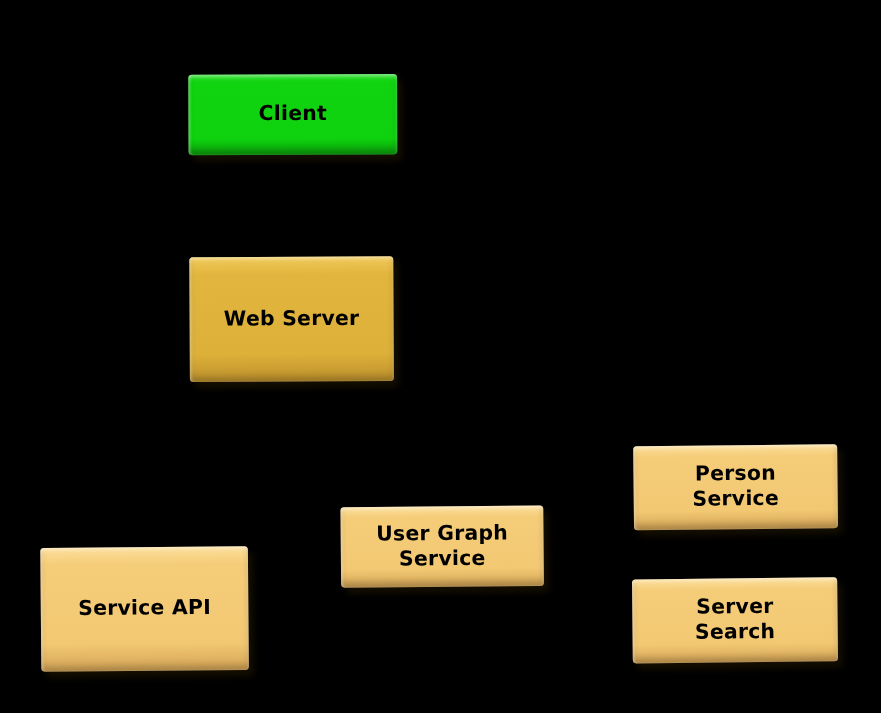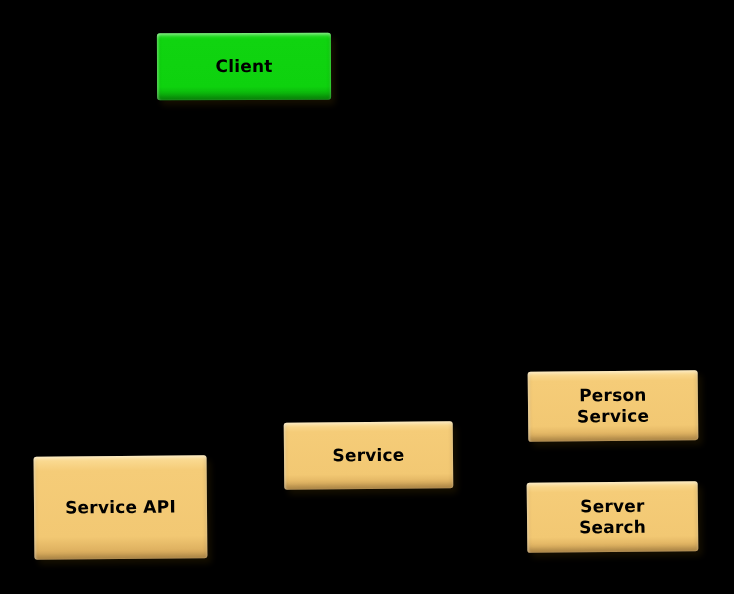--- a/index.html
+++ b/index.html
@@ -28,46 +28,51 @@
     line-height: 1.22;
     border-radius: 3px;
     box-shadow: 4px 5px 6px rgba(25,18,0,0.85),
                 inset 0 2px 3px rgba(255,255,255,0.40),
                 inset 2px 0 2px rgba(255,255,255,0.18),
                 inset 0 -4px 5px rgba(0,0,0,0.20);
     letter-spacing: 0.2px;
   }
   .node.fill-green {
     background: linear-gradient(180deg, #27dd27 0%, #10d410 10%, #0ed20e 80%, #0a9e0a 100%);
+    margin-top: 29px;
   }
   .node.fill-gold {
     background: linear-gradient(180deg, #f0ca5a 0%, #e2b53e 14%, #ddb039 78%, #bb8f2c 100%);
   }
   .node.fill-tan {
     background: linear-gradient(180deg, #fcdf9b 0%, #f5cc78 14%, #f2c873 78%, #d2a355 100%);
   }
   .node-label, .node-label-line {
     pointer-events: none;
   }
 </style>
 </head>
 <body>
 
 <div class="canvas">
 
   <div class="node fill-green" style="left:157px; top:33px; width:174px; height:67px; transform:rotate(-0.2deg);">
     <span class="node-label">Client</span>
   </div>
 
+  <div class="node fill-gold" style="left:158px; top:214px; width:170px; height:104px; transform:rotate(-0.3deg);">
+    <span class="node-label">Web Server</span>
+  </div>
 
   <div class="node fill-tan" style="left:34px; top:456px; width:173px; height:103px; transform:rotate(-0.5deg);">
     <span class="node-label">Service API</span>
   </div>
 
   <div class="node fill-tan" style="left:284px; top:422px; width:169px; height:67px; transform:rotate(-0.5deg);">
+    <span class="node-label-line">User Graph</span>
     <span class="node-label-line">Service</span>
   </div>
 
   <div class="node fill-tan" style="left:528px; top:371px; width:170px; height:70px; transform:rotate(-0.6deg);">
     <span class="node-label-line">Person</span>
     <span class="node-label-line">Service</span>
   </div>
 
   <div class="node fill-tan" style="left:527px; top:482px; width:171px; height:70px; transform:rotate(-0.6deg);">
     <span class="node-label-line">Server</span>

